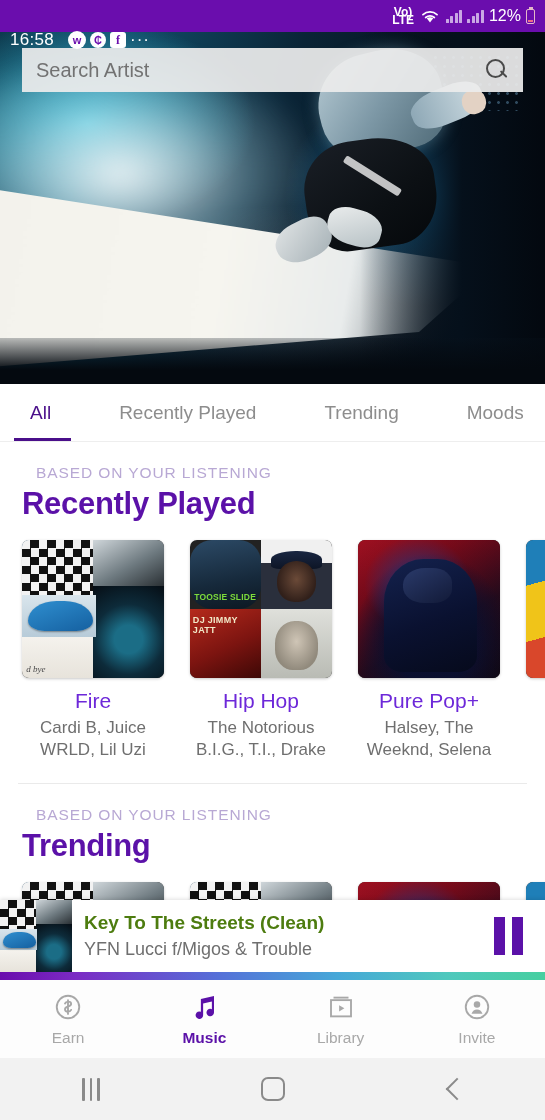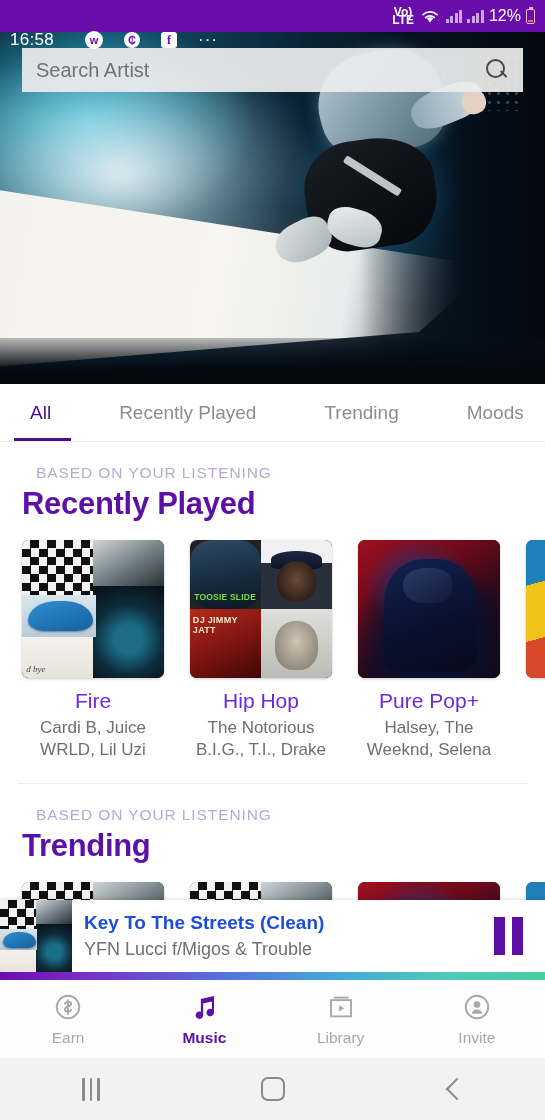--- a/index.html
+++ b/index.html
@@ -10,21 +10,21 @@
   }
   #app { position:relative; width:545px; height:1120px; overflow:hidden; background:#fff; }
 
   
   .statusbar{
     position:absolute; top:0; left:0; width:545px; height:32px;
     background:#6a0dad; display:flex; align-items:center;
     padding:0 10px; color:#fff; z-index:60;
   }
   .sb-time{ font-size:17px; letter-spacing:.3px; margin-right:10px; }
-  .sb-left{ display:flex; align-items:center; gap:21px; flex:1;margin-top:48px; }
+  .sb-left{ display:flex; align-items:center; gap:4px; flex:1;margin-top:48px; }
   .sb-right{ display:flex; align-items:center; gap:5px; }
   .ico-w{
     width:18px;height:18px;border-radius:50%;background:#fff;color:#6a0dad;
     font-size:11px;font-weight:bold;display:flex;align-items:center;justify-content:center;
   }
   .ico-coin{
     width:16px;height:16px;border-radius:50%;background:#fff;color:#6a0dad;
     font-size:11px;font-weight:bold;display:flex;align-items:center;justify-content:center;
   }
   .ico-fb{
@@ -265,21 +265,21 @@
   }
 
   
   .nowplay{
     position:absolute; left:0; bottom:148px; width:545px; height:72px;
     background:#fff; display:flex; align-items:center; z-index:55;
     box-shadow:0 -1px 4px rgba(0,0,0,.12);
   }
   .np-art{ width:72px; height:72px; position:relative; overflow:hidden; flex:0 0 auto; background:#1a1a1a; }
   .np-text{ flex:1; padding-left:12px; overflow:hidden; }
-  .np-title{ font-size:19px; font-weight:bold; color:#1d4ed8; white-space:nowrap; }
+  .np-title{ font-size:19px; font-weight:bold; color:#4d7c0f; white-space:nowrap; }
   .np-artist{ font-size:18px; color:#6f6f6f; margin-top:5px; white-space:nowrap; }
   .np-btn{ width:74px; display:flex; align-items:center; justify-content:center; gap:7px; flex:0 0 auto; }
   .np-btn i{ display:block; width:11px; height:38px; background:#5b11a8; }
 
   .progress{
     position:absolute; left:0; bottom:140px; width:545px; height:8px; z-index:56;
     background:linear-gradient(90deg,#6a0dad 0%, #7b2bc4 14%, #5570d8 40%, #46a8d8 62%, #4fc8bd 82%, #46cfa0 100%);
   }
 
   

